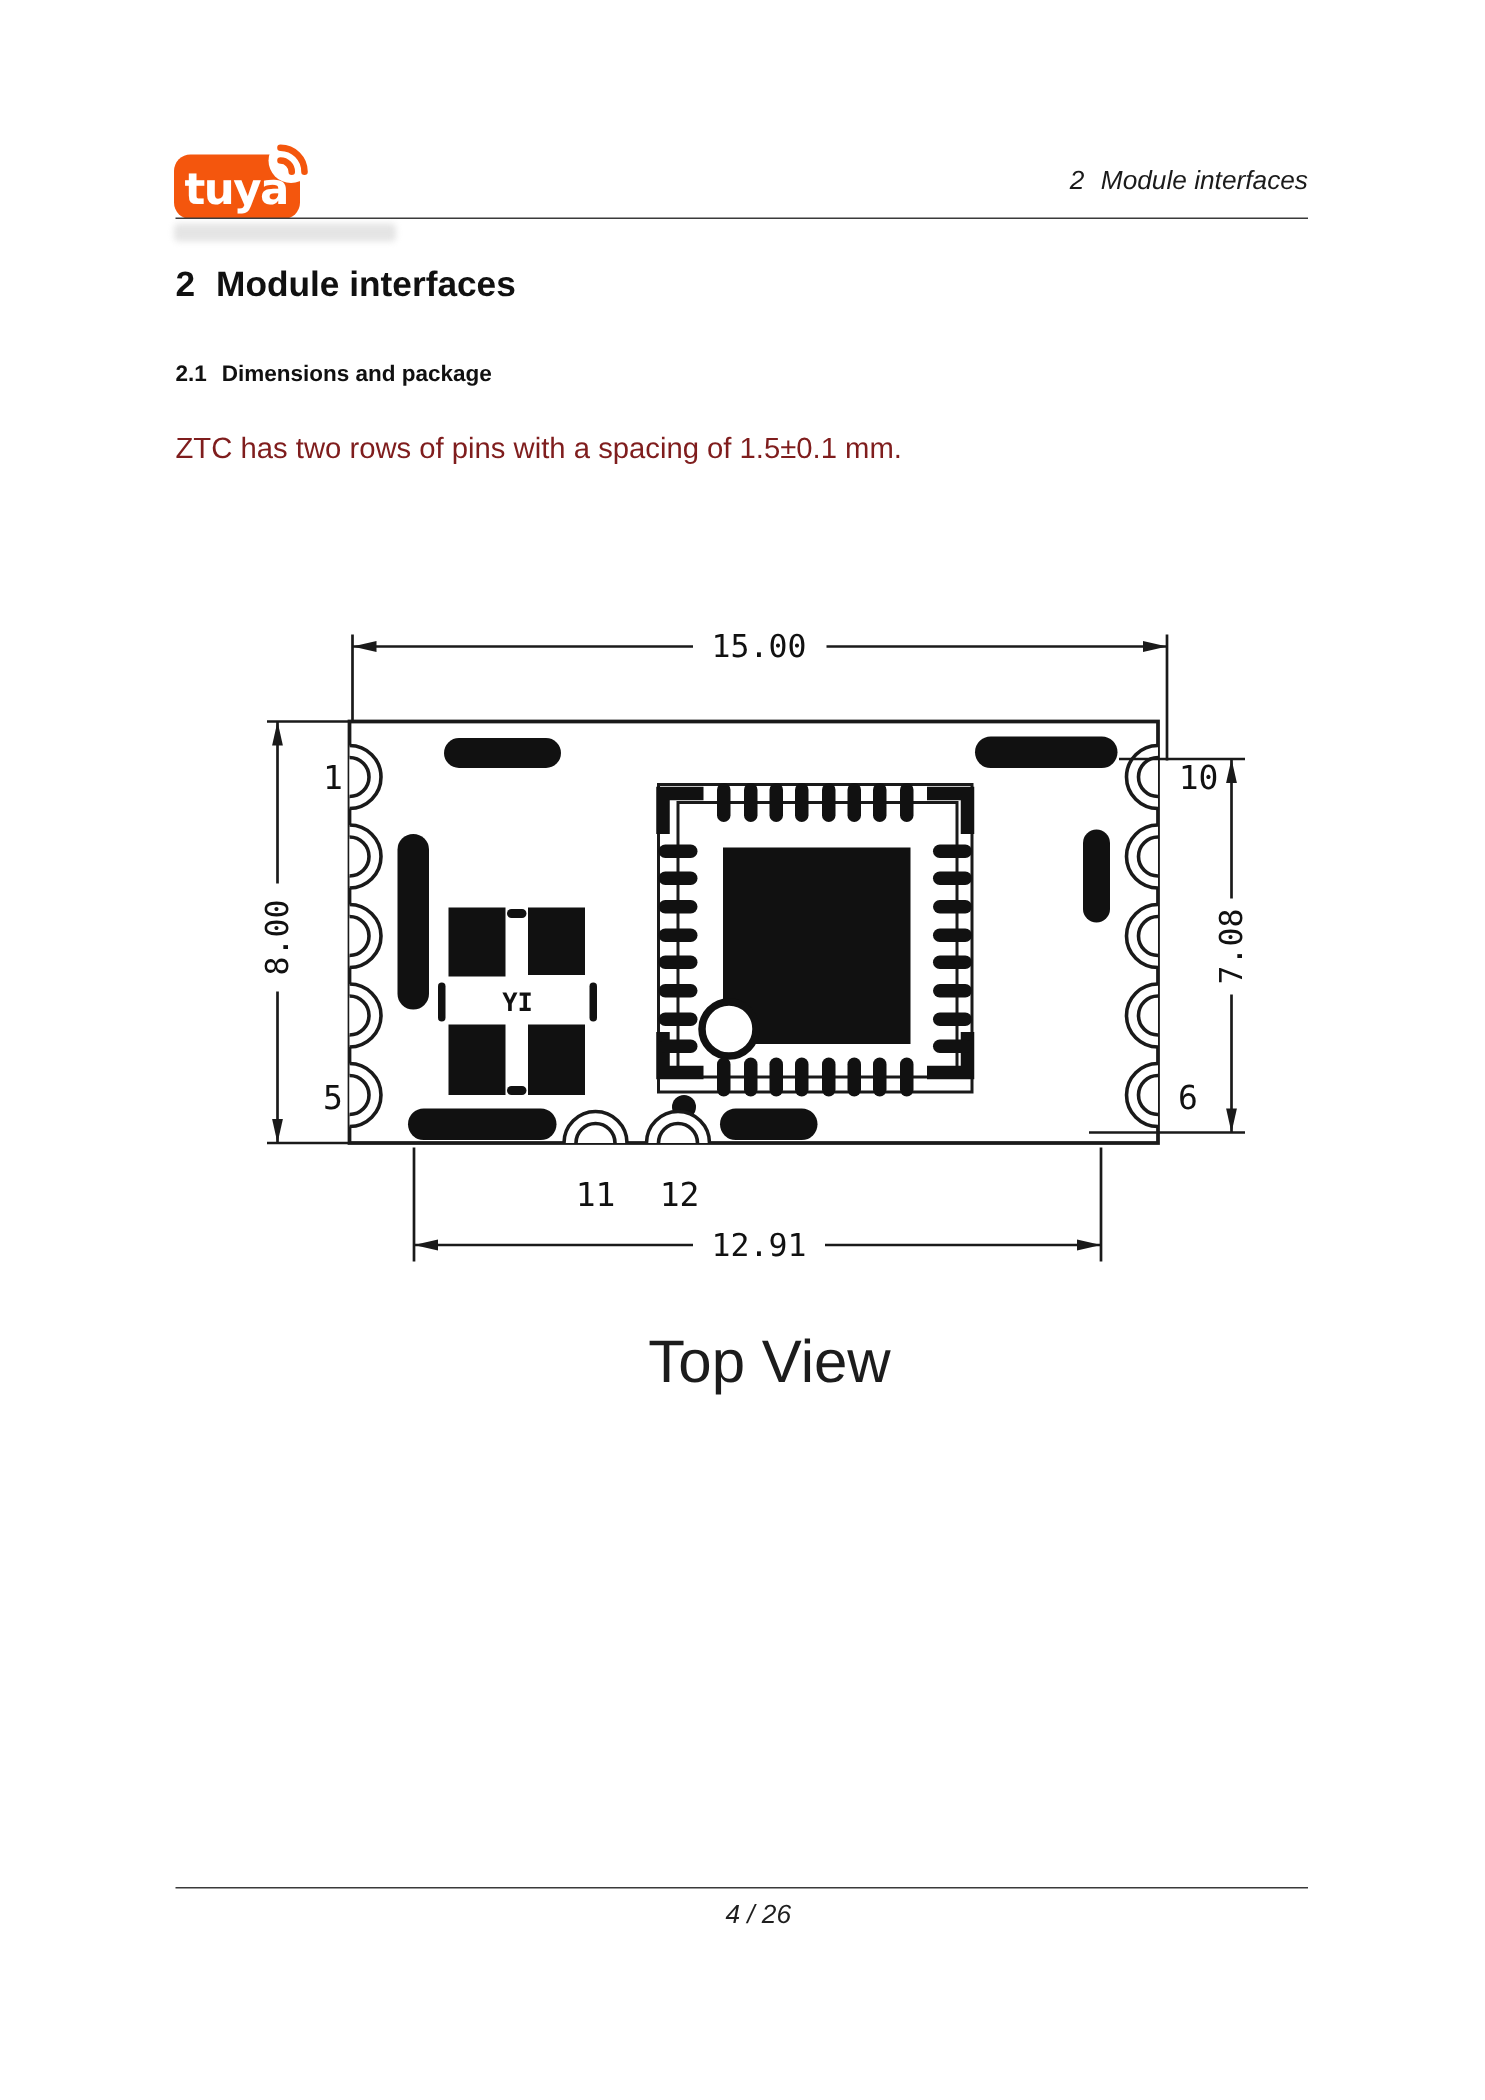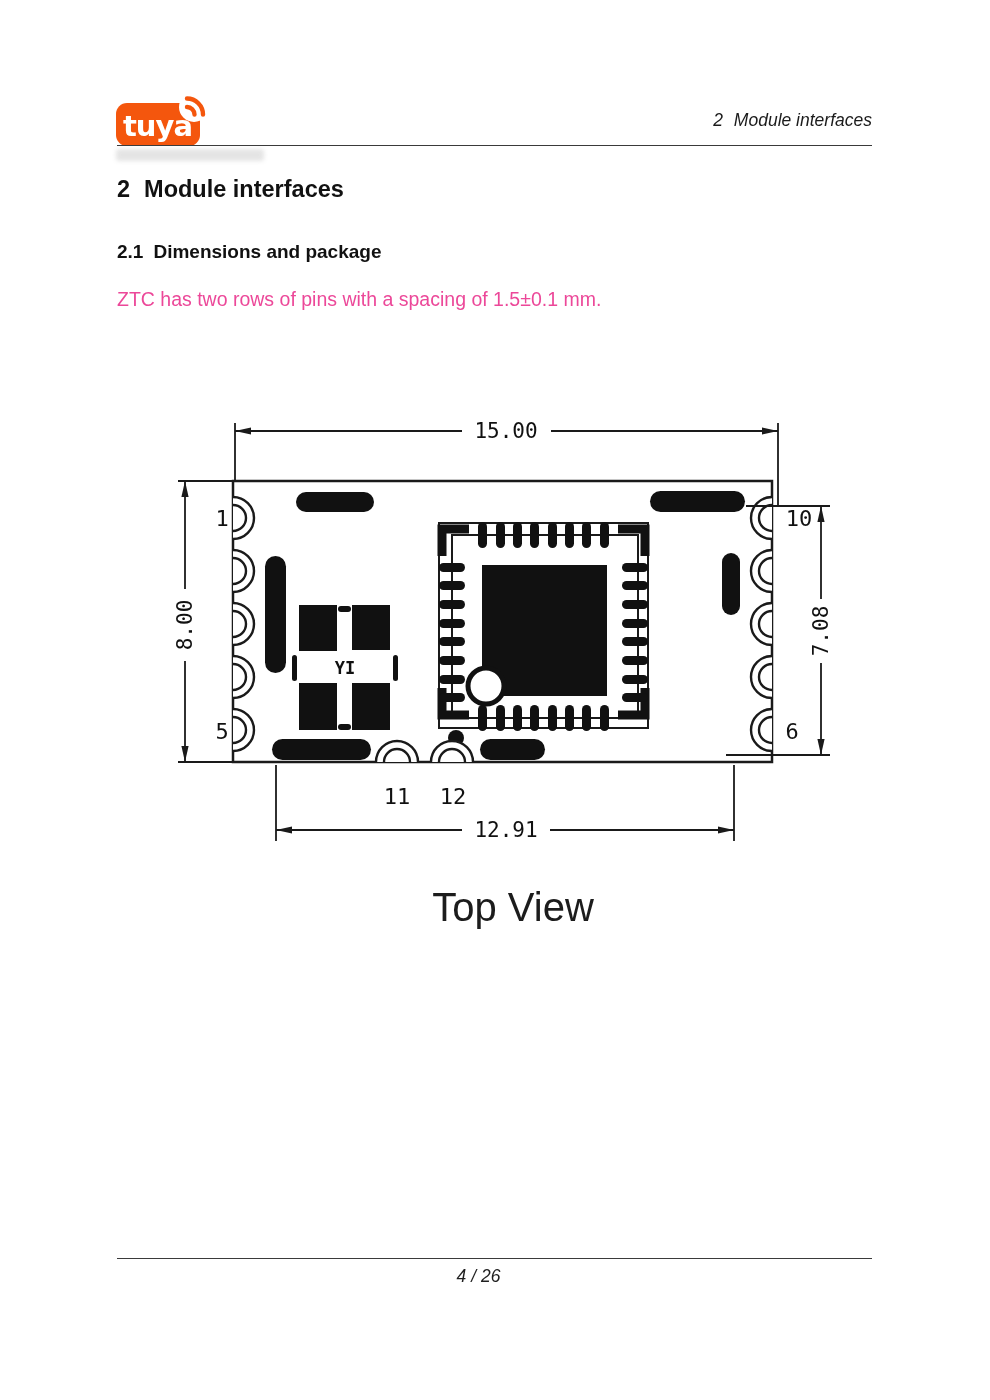--- a/index.html
+++ b/index.html
@@ -13,41 +13,41 @@
   .header-section .num{margin-right:11px;}
   .rule{position:absolute;left:117px;width:755px;height:0;border-top:1.6px solid #3a3a3a;}
   .rule-top{top:145px;}
   .rule-bottom{top:1258px;}
   .ghost{position:absolute;left:116px;top:149px;width:148px;height:12px;background:#aeaeae;
          opacity:.32;filter:blur(2px);border-radius:3px;}
 
   
   h1.sec{position:absolute;left:117px;top:176px;margin:0;font-size:23.5px;font-weight:bold;color:#111;}
   h1.sec .num{margin-right:14px;}
-  h2.subsec{position:absolute;left:117px;top:241px;margin:0;font-size:19px;font-weight:bold;color:#111;}
+  h2.subsec{position:absolute;left:117px;top:241px;margin:0;font-size:15px;font-weight:bold;color:#111;}
   h2.subsec .num{margin-right:10px;}
-  p.body-p{position:absolute;left:117px;margin:0;font-size:19.5px;color:#ec4899;white-space:nowrap;}
+  p.body-p{position:absolute;left:117px;margin:0;font-size:19.5px;color:#7f1d1d;white-space:nowrap;}
   .p1{top:288px;} .p2{top:325px;} .p3{top:362px;}
 
   
   .figure{position:absolute;left:170px;top:413px;}
   .figure .ln{stroke:#1a1a1a;stroke-width:1.8;fill:none;}
   .figure .outline{stroke:#1a1a1a;stroke-width:2.5;fill:#ffffff;}
   .figure .thin{stroke:#1a1a1a;stroke-width:2;fill:#ffffff;}
   .figure .pad{fill:#111111;}
   .figure .arrow{fill:#1a1a1a;}
   .figure .cast{fill:#ffffff;stroke:#1a1a1a;stroke-width:2.4;}
   .figure .cad{font-family:"DejaVu Sans Mono", monospace;fill:#111;font-size:21px;}
   .figure .pin{font-family:"DejaVu Sans Mono", monospace;fill:#111;font-size:22px;}
   .figure .yi{font-family:"DejaVu Sans Mono", monospace;fill:#111;font-size:17px;font-weight:bold;}
   .figure .cap{font-family:"Liberation Sans", sans-serif;fill:#1c1c1c;font-size:40px;}
   .figure .cornermark{stroke:#111;stroke-width:9;fill:none;}
 
   
-  .page-number{position:absolute;left:101px;top:1266px;width:755px;text-align:center;
+  .page-number{position:absolute;left:128px;top:1266px;width:755px;text-align:center;
                font-size:17.5px;font-style:italic;color:#1f1f1f;}
 </style>
 </head>
 <body>
 
 <div class="page">
 
   <svg class="logo" width="100" height="56" viewBox="0 0 100 56">
     <rect x="2" y="9" width="84" height="43" rx="11" fill="#F4560D"></rect>
     <circle cx="80" cy="13" r="15" fill="#ffffff"></circle>

